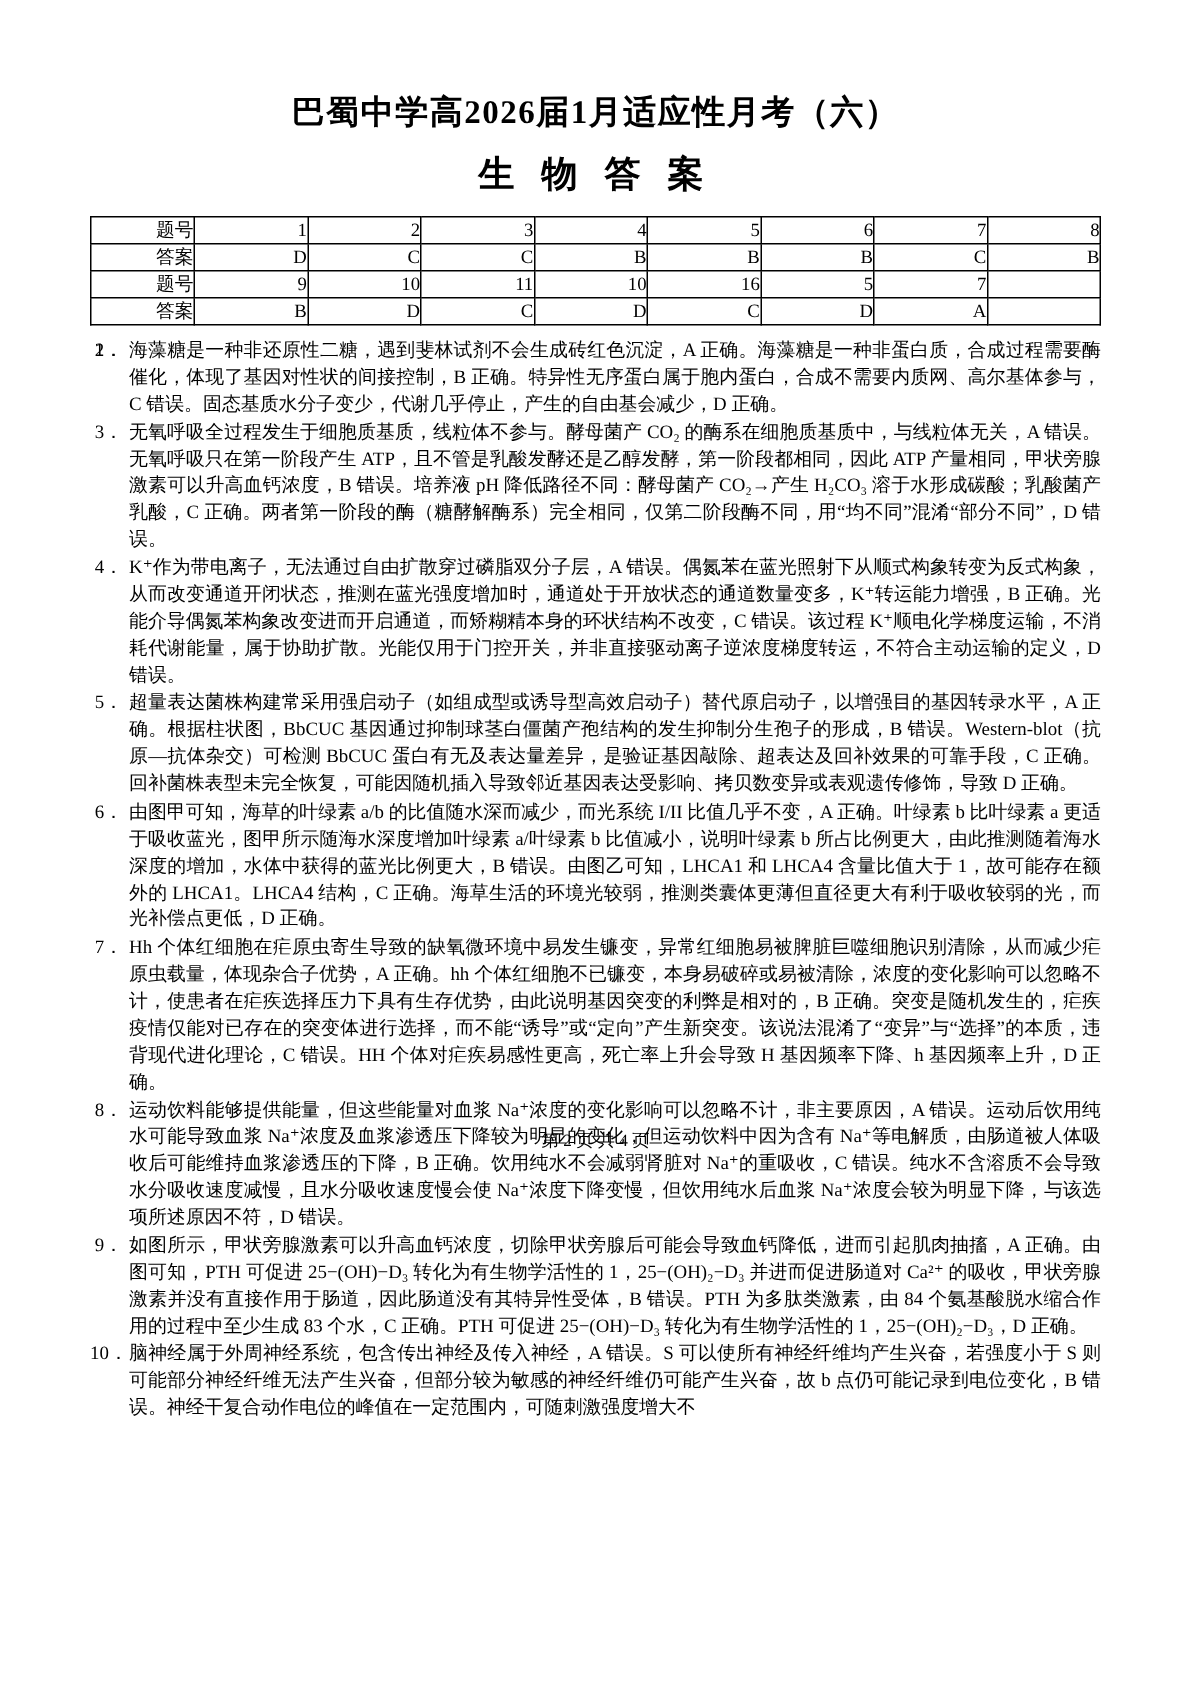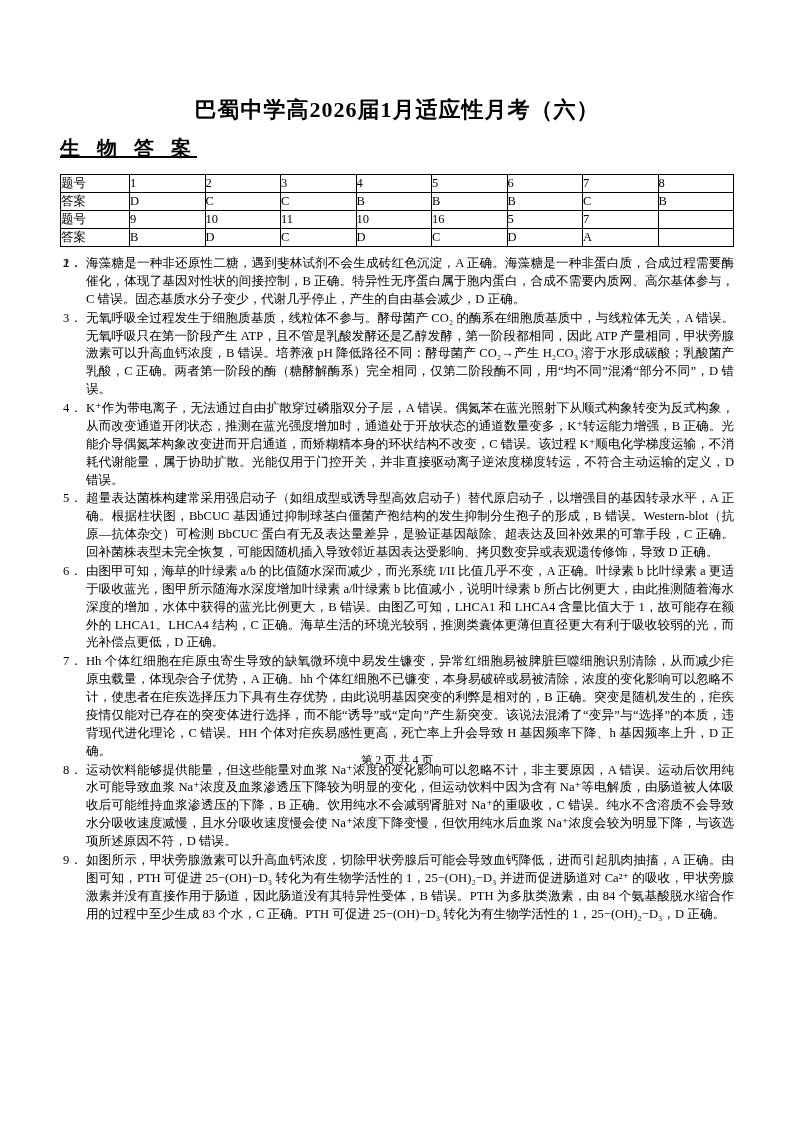--- a/index.html
+++ b/index.html
@@ -11,47 +11,47 @@
     height: 1122px;
     background: #ffffff;
     font-family: "Liberation Serif", "DejaVu Serif", serif;
     color: #000000;
   }
   .page {
     position: relative;
     width: 794px;
     height: 792px;
     box-sizing: border-box;
-    padding: 87px 60px 40px 60px;
+    padding: 52px 60px 40px 60px;
   }
   .doc-title {
     text-align: center;
     font-size: 22px;
     font-weight: bold;
     letter-spacing: 1px;
     margin: 8px 0 10px 0;
   }
   .doc-subtitle {
-    font-size: 20px;
+    text-align: center;
+    font-size: 24px;
     font-weight: bold;
     letter-spacing: 6px;
     margin: 0 0 12px 0;
-    text-decoration: underline;
   }
   table.answer-table {
     border-collapse: collapse;
     width: 100%;
     margin: 0 auto 8px auto;
     table-layout: fixed;
   }
   table.answer-table td {
     border: 1px solid #000000;
     height: 17px;
     font-size: 12.5px;
-    text-align: left;
+    text-align: right;
     vertical-align: middle;
     padding: 0;
   }
   table.answer-table td.rowhead {
     width: 68px;
   }
   ol.explanations {
     list-style: none;
     margin: 4px 0 0 0;
     padding: 0;
@@ -167,17 +167,21 @@
       <span>Hh 个体红细胞在疟原虫寄生导致的缺氧微环境中易发生镰变，异常红细胞易被脾脏巨噬细胞识别清除，从而减少疟原虫载量，体现杂合子优势，A 正确。hh 个体红细胞不已镰变，本身易破碎或易被清除，浓度的变化影响可以忽略不计，使患者在疟疾选择压力下具有生存优势，由此说明基因突变的利弊是相对的，B 正确。突变是随机发生的，疟疾疫情仅能对已存在的突变体进行选择，而不能“诱导”或“定向”产生新突变。该说法混淆了“变异”与“选择”的本质，违背现代进化理论，C 错误。HH 个体对疟疾易感性更高，死亡率上升会导致 H 基因频率下降、h 基因频率上升，D 正确。</span>
     </li>
     <li>
       <span class="num">8．</span>
       <span>运动饮料能够提供能量，但这些能量对血浆 Na⁺浓度的变化影响可以忽略不计，非主要原因，A 错误。运动后饮用纯水可能导致血浆 Na⁺浓度及血浆渗透压下降较为明显的变化，但运动饮料中因为含有 Na⁺等电解质，由肠道被人体吸收后可能维持血浆渗透压的下降，B 正确。饮用纯水不会减弱肾脏对 Na⁺的重吸收，C 错误。纯水不含溶质不会导致水分吸收速度减慢，且水分吸收速度慢会使 Na⁺浓度下降变慢，但饮用纯水后血浆 Na⁺浓度会较为明显下降，与该选项所述原因不符，D 错误。</span>
     </li>
     <li>
       <span class="num">9．</span>
       <span>如图所示，甲状旁腺激素可以升高血钙浓度，切除甲状旁腺后可能会导致血钙降低，进而引起肌肉抽搐，A 正确。由图可知，PTH 可促进 25−(OH)−D₃ 转化为有生物学活性的 1，25−(OH)₂−D₃ 并进而促进肠道对 Ca²⁺ 的吸收，甲状旁腺激素并没有直接作用于肠道，因此肠道没有其特异性受体，B 错误。PTH 为多肽类激素，由 84 个氨基酸脱水缩合作用的过程中至少生成 83 个水，C 正确。PTH 可促进 25−(OH)−D₃ 转化为有生物学活性的 1，25−(OH)₂−D₃，D 正确。</span>
     </li>
+    <li>
+      <span class="num">10．</span>
+      <span>脑神经属于外周神经系统，包含传出神经及传入神经，A 错误。S 可以使所有神经纤维均产生兴奋，若强度小于 S 则可能部分神经纤维无法产生兴奋，但部分较为敏感的神经纤维仍可能产生兴奋，故 b 点仍可能记录到电位变化，B 错误。神经干复合动作电位的峰值在一定范围内，可随刺激强度增大不</span>
+    </li>
   </ol>
 
   <div class="footer">第 2 页 共 4 页</div>
 
 </div>
 
 </body></html>

